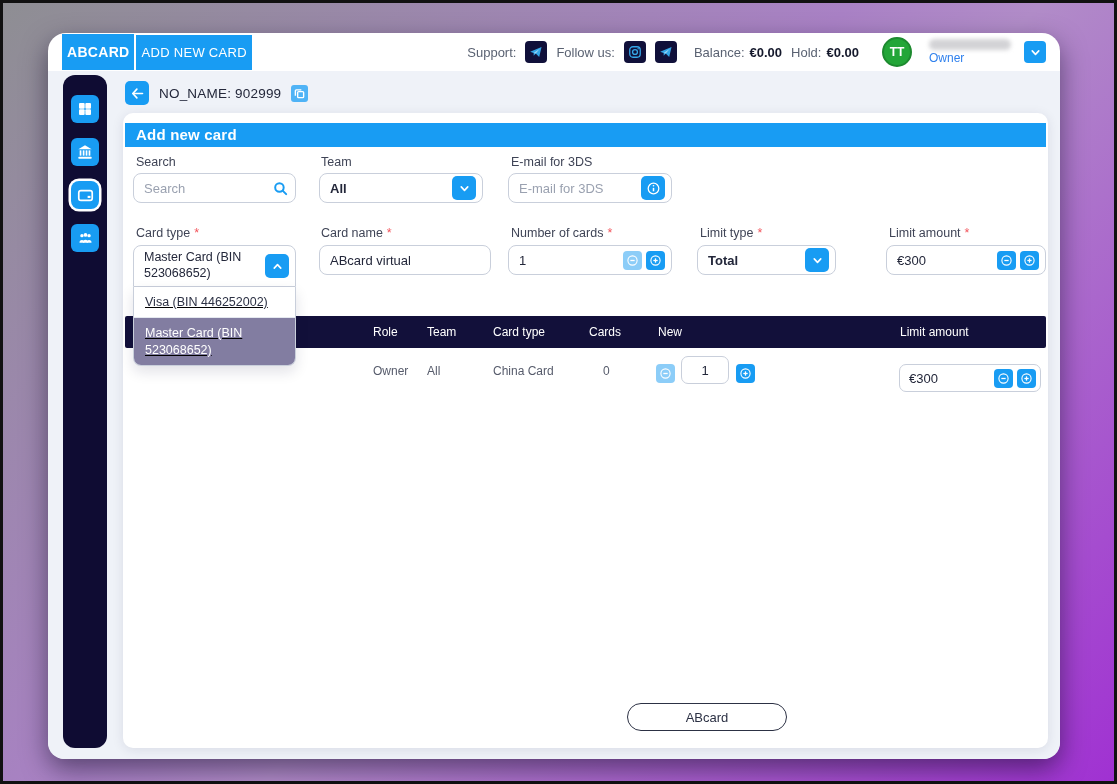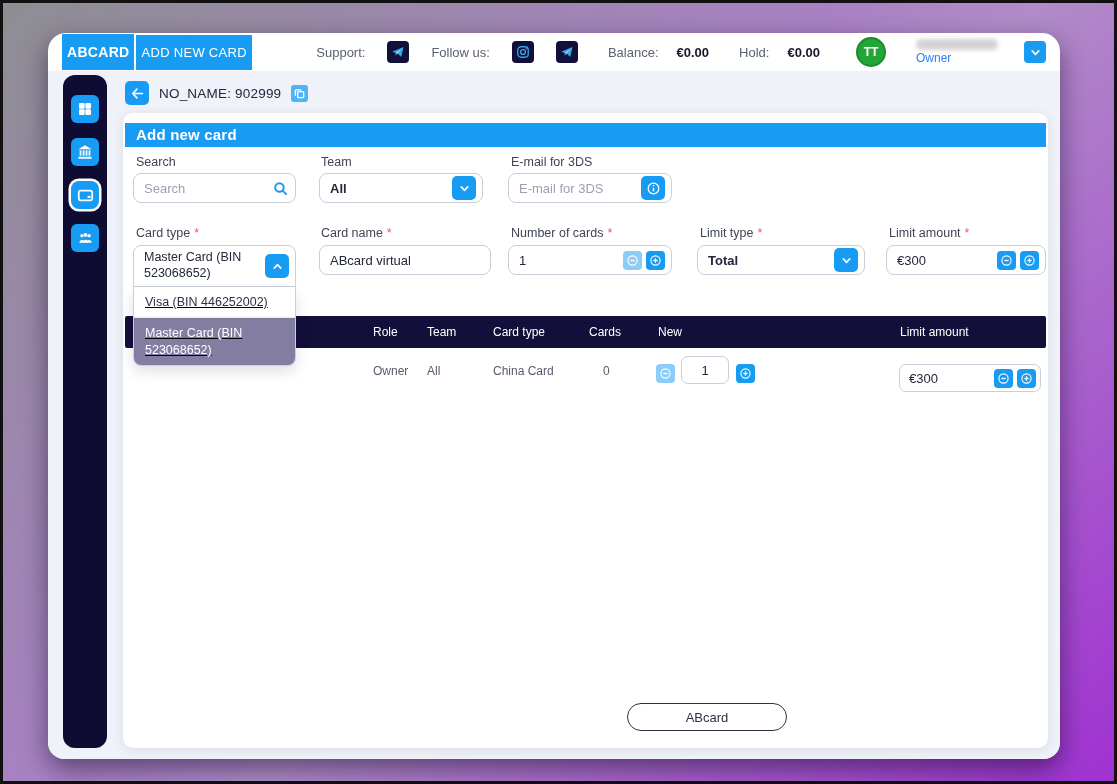--- a/index.html
+++ b/index.html
@@ -7,21 +7,21 @@
   body { font-family:"Liberation Sans","DejaVu Sans",sans-serif; background:#000; }
   .frame { position:absolute; inset:0; border:3px solid #111;
            background:linear-gradient(135deg,#8e8e93 0%,#a981c5 45%,#b18cc8 55%,#a031d2 100%); }
   .window { position:absolute; left:45px; top:30px; width:1012px; height:726px;
             background:#fff; border-radius:18px; box-shadow:0 10px 26px rgba(10,5,30,.5); }
   
   .win-header { position:absolute; left:0; top:0; right:0; height:38px; display:flex;
                 align-items:center; padding:0 14px; }
   .chip { background:#189CF3; color:#fff; padding:10px 5px; font-size:13px; letter-spacing:.3px; }
   .chip.logo { font-weight:bold; font-size:14px; margin-right:2px; }
-  .hdr-right { margin-left:auto; display:flex; align-items:center; gap:22px; }
+  .hdr-right { margin-left:auto; display:flex; align-items:center; gap:9px; }
   .hdr-label { color:#5a6272; font-size:13px; }
   .hdr-val { color:#14182b; font-size:13px; font-weight:bold; margin-left:-4px; }
   .sq-icon { width:22px; height:22px; border-radius:4px; background:#10103a; display:inline-flex;
              align-items:center; justify-content:center; cursor:pointer; }
   .avatar { width:30px; height:30px; border-radius:50%; background:#23A638; border:2px solid #1d8a2f;
             color:#fff; font-size:12px; font-weight:bold; display:flex; align-items:center;
             justify-content:center; margin-left:14px; }
   .user-block { display:flex; flex-direction:column; gap:1px; margin:0 4px 0 8px; }
   .blur-name { width:82px; height:11px; border-radius:6px; background:#d3d3d6; filter:blur(2px); }
   .user-role { color:#2f80ed; font-size:12px; }
@@ -121,21 +121,21 @@
             </svg>
         </span>
         <span class="sq-icon">
           <svg width="14" height="14" viewBox="0 0 24 24">
               <path d="M2 11.5 L21.5 3.5 L17.5 20.5 L11.5 14.5 L8 18.5 L8 13.5 Z" fill="#35A7E8"></path>
               <path d="M11.5 14.5 L18.5 6.5 L8 13.5 Z" fill="#9ed6f5"></path>
             </svg>
         </span>
         <span class="hdr-label" style="margin-left:8px">Balance:</span>
         <span class="hdr-val">€0.00</span>
-        <span class="hdr-label" style="margin-left:8px">Hold:</span>
+        <span class="hdr-label" style="">Hold:</span>
         <span class="hdr-val">€0.00</span>
         <span class="avatar">TT</span>
         <span class="user-block">
           <span class="blur-name"></span>
           <span class="user-role">Owner</span>
         </span>
         <span class="chev-btn">
           <svg width="13" height="13" viewBox="0 0 24 24" fill="none" stroke="#fff" stroke-width="3" stroke-linecap="round" stroke-linejoin="round">
               <polyline points="6,9 12,15.5 18,9"></polyline>
             </svg>
@@ -264,21 +264,21 @@
               </svg>
           </span>
           <span class="step-btn">
             <svg width="13" height="13" viewBox="0 0 24 24" fill="none" stroke="#fff" stroke-width="2">
                 <circle cx="12" cy="12" r="8.5"></circle>
                 <line x1="8" y1="12" x2="16" y2="12" stroke-width="2.4"></line>
                 <line x1="12" y1="8" x2="12" y2="16" stroke-width="2.4"></line>
               </svg>
           </span>
         </div>
-        <div class="field" style="left:574px; top:132px; width:168px">
+        <div class="field" style="left:574px; top:132px; width:139px">
           <span class="val">Total</span>
           <span class="fld-btn">
             <svg width="13" height="13" viewBox="0 0 24 24" fill="none" stroke="#fff" stroke-width="3" stroke-linecap="round" stroke-linejoin="round">
                 <polyline points="6,9 12,15.5 18,9"></polyline>
               </svg>
           </span>
         </div>
         <div class="field" style="left:763px; top:132px; width:160px">
           <input type="text" value="€300" style="">
           <span class="step-btn">

